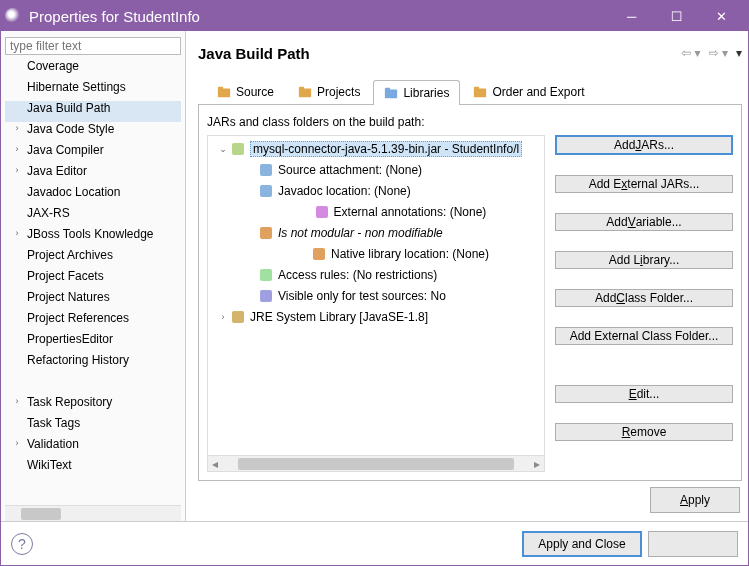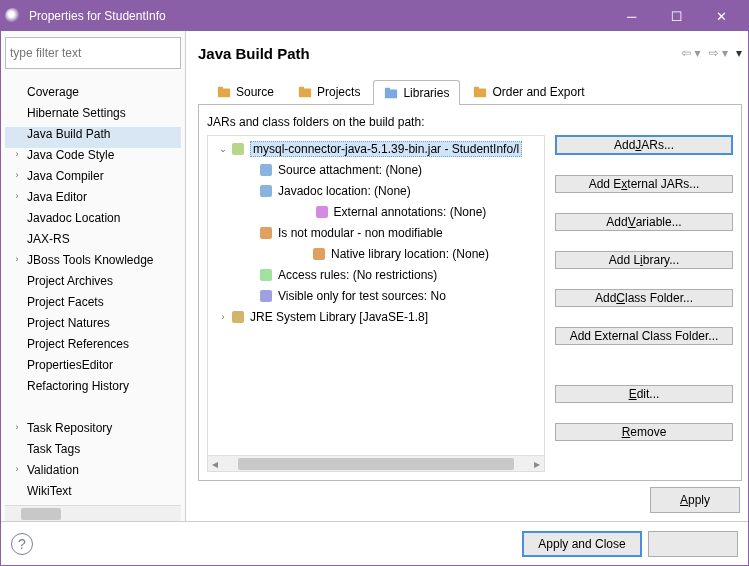--- a/index.html
+++ b/index.html
@@ -1,25 +1,25 @@
 <!DOCTYPE html>
 <html><head>
 <meta charset="utf-8">
 <style>
 * { box-sizing: border-box; font-family: "Segoe UI", Tahoma, sans-serif; font-size: 12px; }
 body { margin: 0; background: #f0f0f0; }
 .window { width: 749px; height: 566px; background: #fff; border: 1px solid #8a5fa8; display: flex; flex-direction: column; }
 .titlebar { height: 30px; background: #8a5fa8; color: #fff; display: flex; align-items: center; padding: 0 4px; }
 .titlebar-icon { width: 16px; height: 16px; background: radial-gradient(circle at 40% 40%, #fff 20%, #8a5fa8 60%); border-radius: 50%; margin-right: 8px; }
-.titlebar-text { flex: 1; font-size: 12px; }
+.titlebar-text { flex: 1; font-size: 15px; }
 .titlebar-controls { display: flex; }
 .tb-btn { width: 45px; height: 28px; display: flex; align-items: center; justify-content: center; color: #fff; font-size: 13px; cursor: pointer; }
 .body { flex: 1; display: flex; overflow: hidden; }
 .sidebar { width: 185px; border-right: 1px solid #ccc; display: flex; flex-direction: column; padding: 6px 4px 0 4px; background: #fafafa; }
-.filter { height: 32px; border: 1px solid #bbb; padding: 2px 4px; color: #ec4899; margin-bottom: 16px; }
+.filter { height: 18px; border: 1px solid #bbb; padding: 2px 4px; color: #ec4899; margin-bottom: 4px; }
 .tree { flex: 1; overflow-y: auto; overflow-x: hidden; }
 .tree-item { display: flex; align-items: flex-start; height: 21px; padding-left: 6px; white-space: nowrap; cursor: pointer; }
 .tree-item.selected { background: #d9e7f5; }
 .expander { width: 12px; height: 12px; margin-right: 4px; display: flex; align-items: center; justify-content: center; color: #666; font-size: 9px; }
 .tree-label { flex: 1; overflow: hidden; text-overflow: ellipsis; }
 .h-scrollbar { height: 16px; background: #f0f0f0; border-top: 1px solid #ddd; display: flex; align-items: center; }
 .h-thumb { height: 12px; background: #c8c8c8; border-radius: 2px; margin: 0 16px; }
 .main { flex: 1; display: flex; flex-direction: column; padding: 8px 6px 6px 12px; }
 .header-row { display: flex; align-items: center; height: 28px; }
 .page-title { font-size: 15px; font-weight: bold; flex: 1; }
@@ -217,21 +217,21 @@
                   </svg>
                   <span class="lib-label">Javadoc location: (None)</span>
                 </div>
                 <div class="lib-item" style="padding-left: 34px; justify-content: center;">
                   <span class="lib-exp"></span>
                   <svg class="lib-icon" viewBox="0 0 16 16">
                     <rect x="2" y="2" width="12" height="12" rx="2" fill="#d48ae0"></rect>
                   </svg>
                   <span class="lib-label">External annotations: (None)</span>
                 </div>
-                <div class="lib-item" style="padding-left: 34px;">
+                <div class="lib-item" style="padding-left: 34px; font-style: italic;">
                   <span class="lib-exp"></span>
                   <svg class="lib-icon" viewBox="0 0 16 16">
                     <rect x="2" y="2" width="12" height="12" rx="2" fill="#e0a060"></rect>
                   </svg>
                   <span class="lib-label">Is not modular - non modifiable</span>
                 </div>
                 <div class="lib-item" style="padding-left: 34px; justify-content: center;">
                   <span class="lib-exp"></span>
                   <svg class="lib-icon" viewBox="0 0 16 16">
                     <rect x="2" y="2" width="12" height="12" rx="2" fill="#e0a060"></rect>

